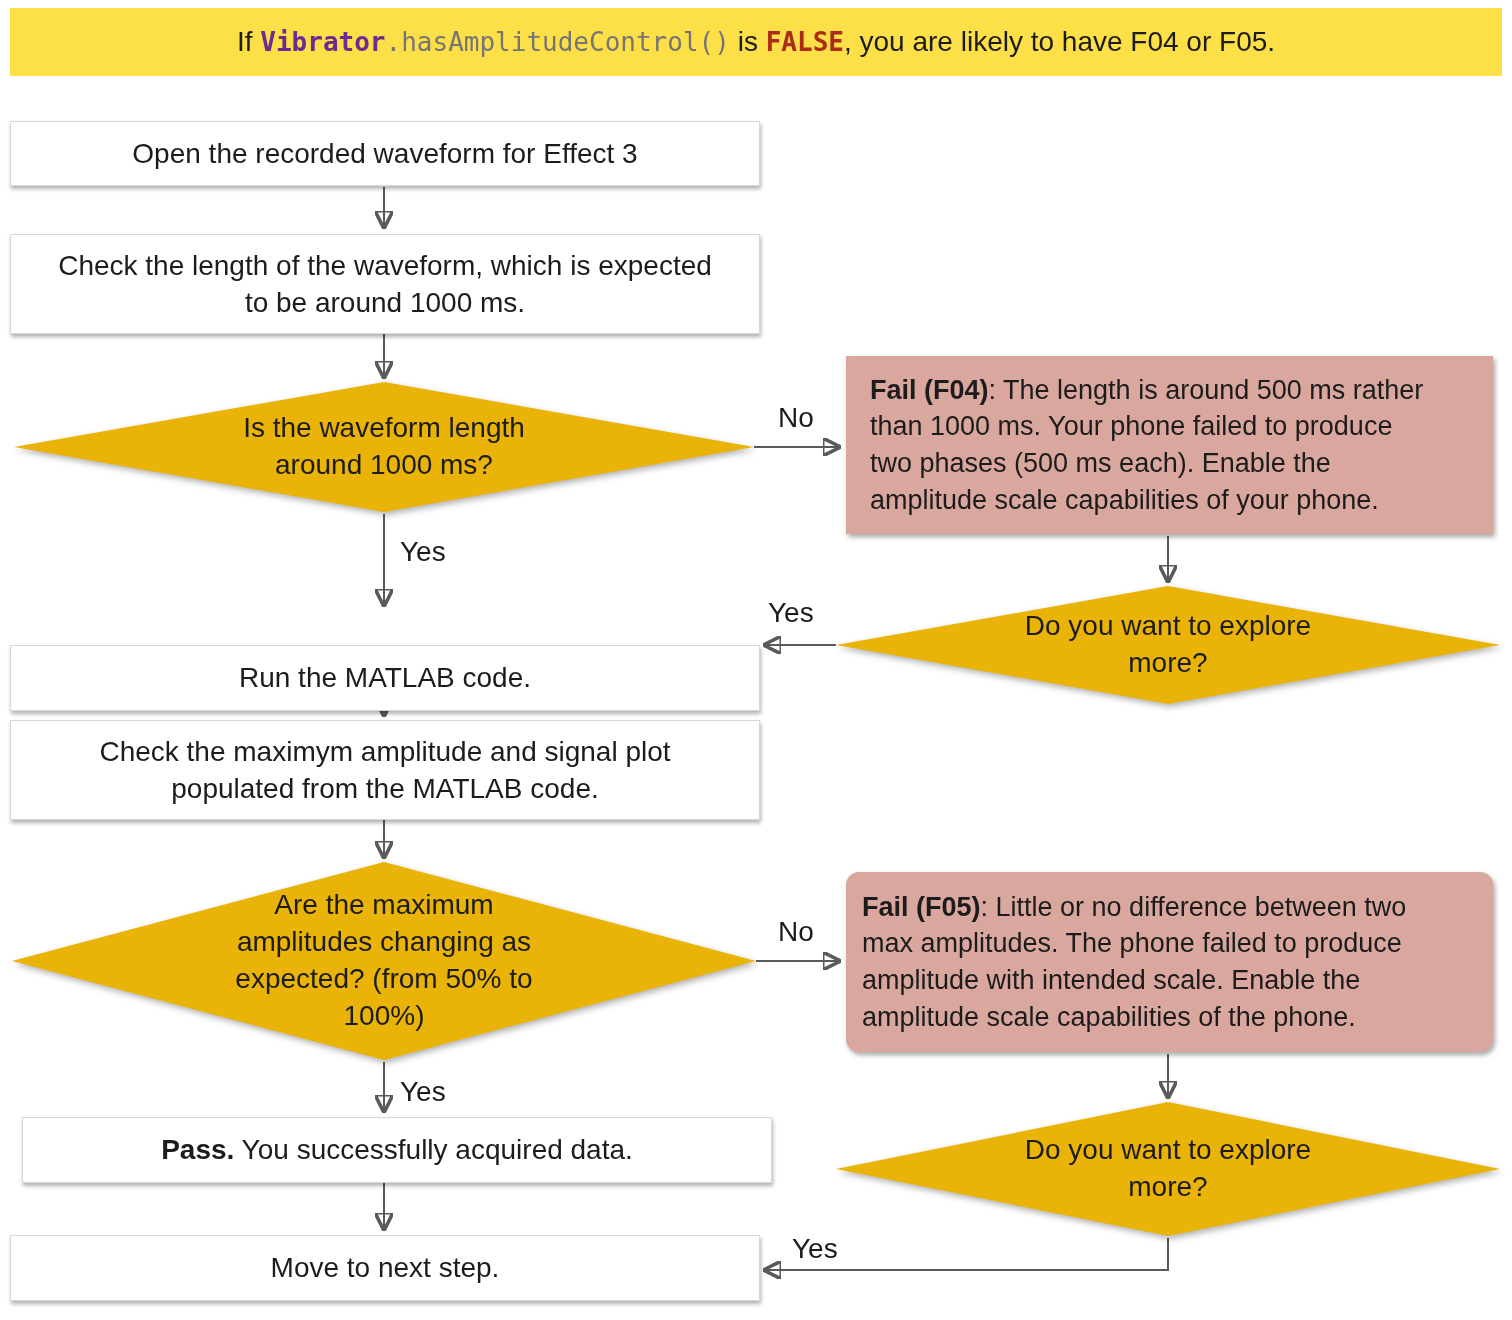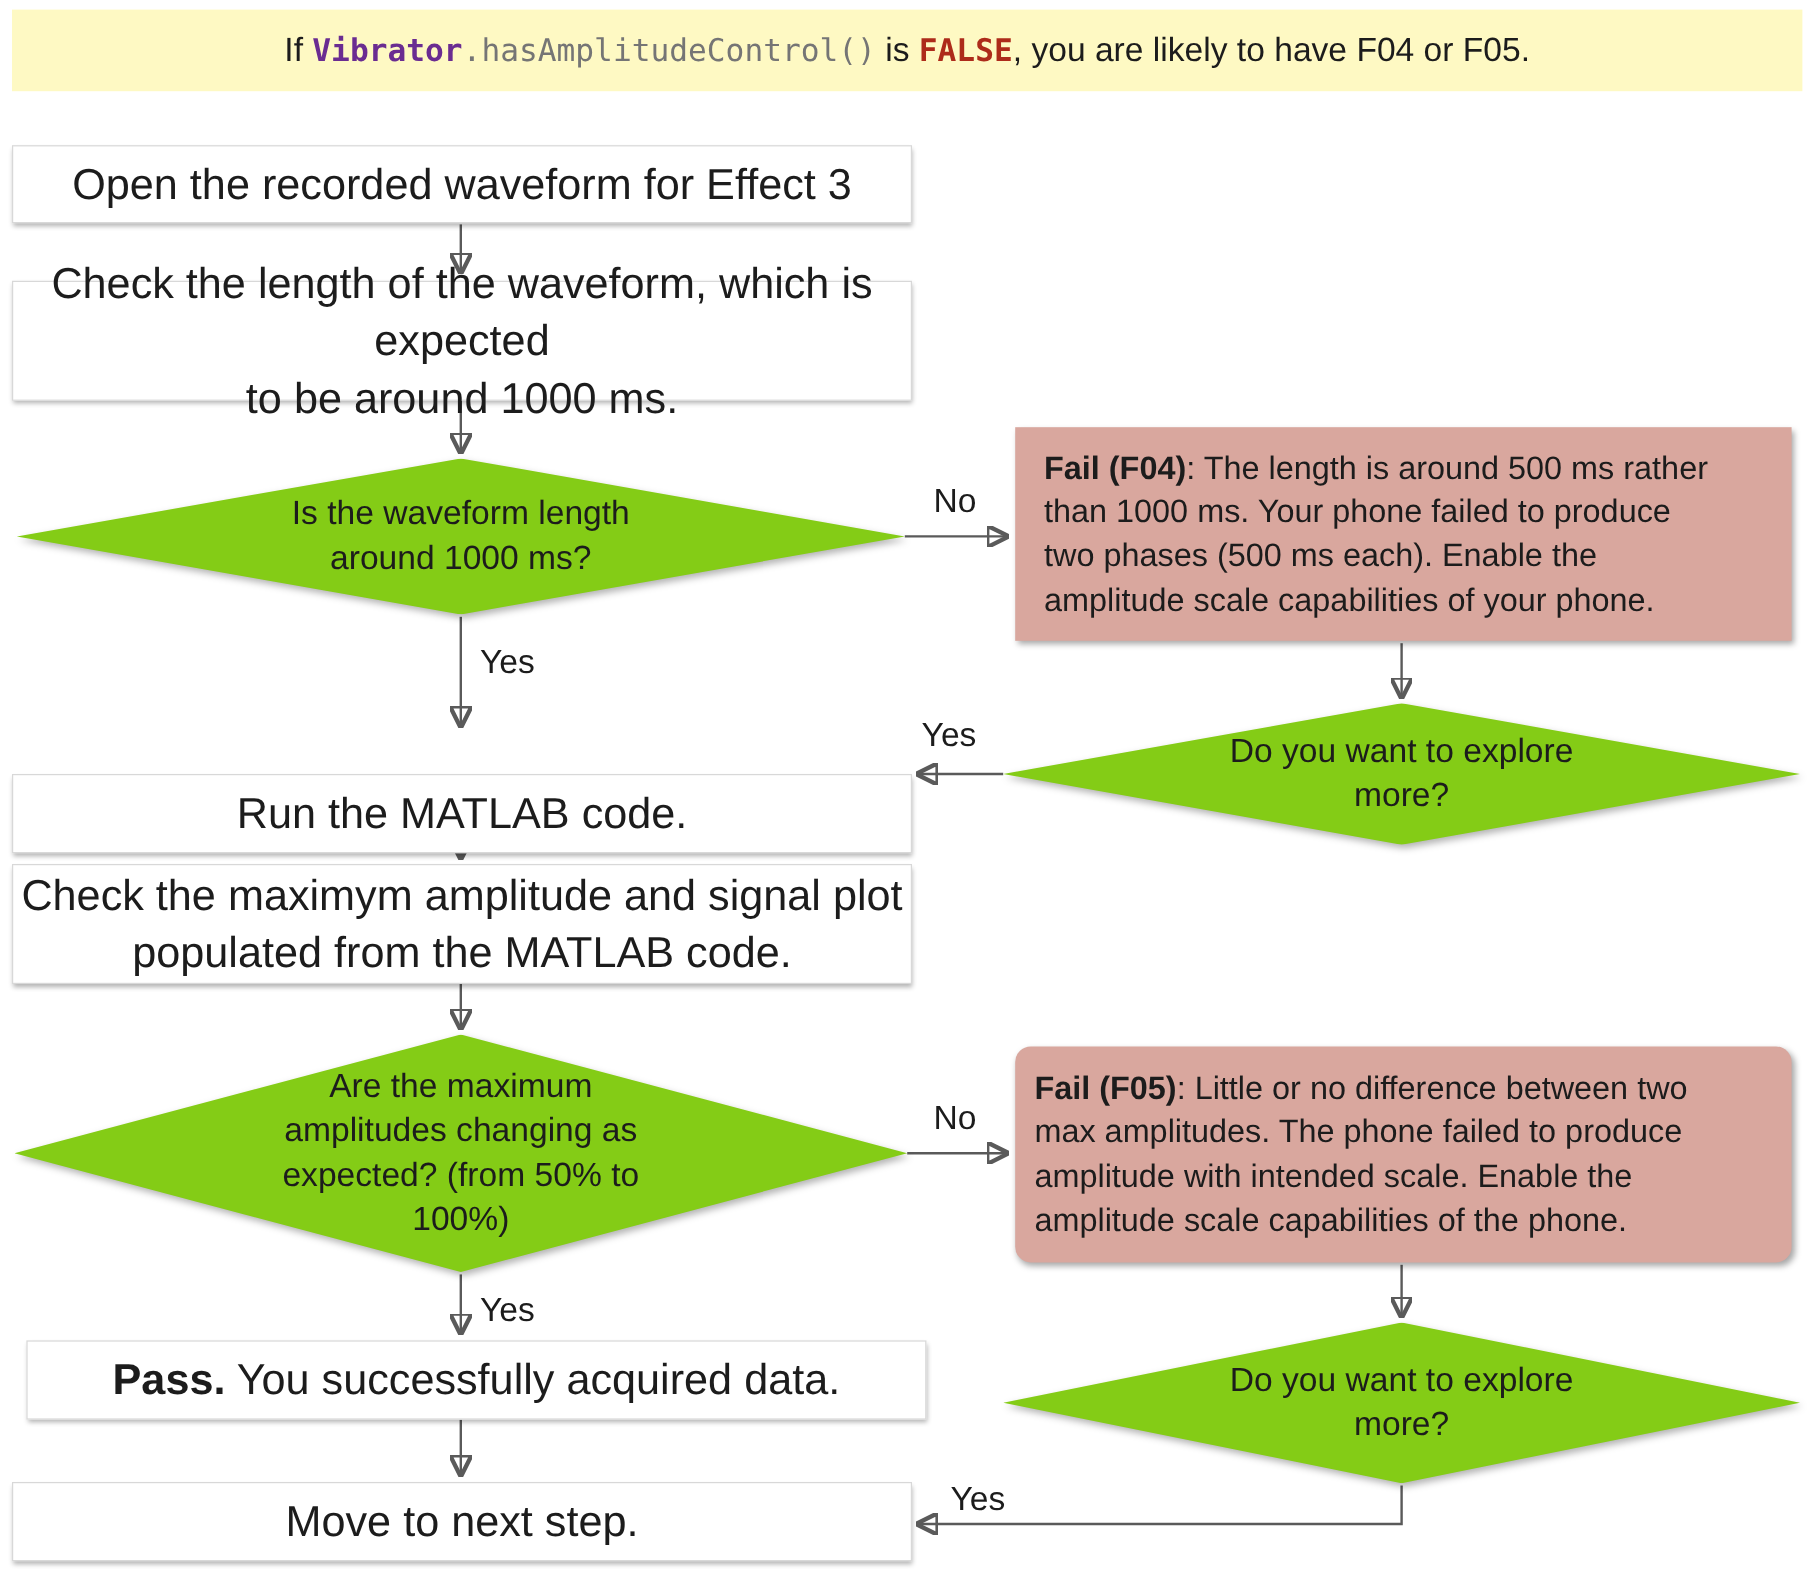--- a/index.html
+++ b/index.html
@@ -1,51 +1,51 @@
 <!DOCTYPE html>
 <html><head>
 <meta charset="utf-8">
 <style>
   html,body{margin:0;padding:0;background:#ffffff;}
   body{font-family:"Liberation Sans", sans-serif;color:#1c1c1c;}
   .canvas{position:relative;width:1512px;height:1320px;background:#ffffff;overflow:hidden;}
 
   
-  .header{position:absolute;left:10px;top:8px;width:1492px;height:68px;background:#fef9c3;
+  .header{position:absolute;left:10px;top:8px;width:1492px;height:68px;background:#fde047;
           display:flex;align-items:center;justify-content:center;font-size:28px;}
   .code{font-family:"DejaVu Sans Mono", monospace;font-size:26px;}
   .code-object{color:#6a2c91;font-weight:bold;}
   .code-method{color:#757575;}
   .kw-false{color:#ad2b1a;font-weight:bold;}
 
   
   .pbox{position:absolute;background:#ffffff;border:1px solid #d8d8d8;
         box-shadow:1px 3px 4px rgba(0,0,0,0.30);
         display:flex;align-items:center;justify-content:center;text-align:center;
-        font-size:36px;line-height:1.33;}
+        font-size:28px;line-height:1.33;}
   .pbox .node-text{white-space:pre-line;}
 
   .n-open{left:10px;top:121px;width:748px;height:63px;}
   .n-checklen{left:10px;top:234px;width:748px;height:98px;}
   .n-run{left:10px;top:645px;width:748px;height:64px;}
   .n-checkamp{left:10px;top:720px;width:748px;height:98px;}
   .n-pass{left:22px;top:1117px;width:748px;height:64px;}
   .n-move{left:10px;top:1235px;width:748px;height:64px;}
 
   
   .fbox{position:absolute;background:#d9a79e;box-shadow:2px 3px 5px rgba(0,0,0,0.35);
         font-size:27px;line-height:1.36;padding:14px 16px;box-sizing:border-box;
         display:flex;align-items:center;text-align:left;}
   .fbox .node-text{white-space:pre-line;}
   .n-f04{left:846px;top:356px;width:647px;height:178px;padding-left:24px;}
   .n-f05{left:846px;top:872px;width:647px;height:180px;border-radius:13px;}
 
   
   .dwrap{position:absolute;filter:drop-shadow(2px 3px 3px rgba(0,0,0,0.30));}
-  .diamond{width:100%;height:100%;background:#84cc16;
+  .diamond{width:100%;height:100%;background:#eab308;
            clip-path:polygon(50% 0,100% 50%,50% 100%,0 50%);
            display:flex;align-items:center;justify-content:center;text-align:center;
            font-size:28px;line-height:1.32;}
   .diamond .node-text{white-space:pre-line;}
   .n-d1{left:14px;top:382px;width:740px;height:130px;}
   .n-d2{left:12px;top:862px;width:744px;height:198px;}
   .n-e1{left:836px;top:586px;width:664px;height:118px;}
   .n-e2{left:836px;top:1102px;width:664px;height:134px;}
 
   .bold{font-weight:bold;}

